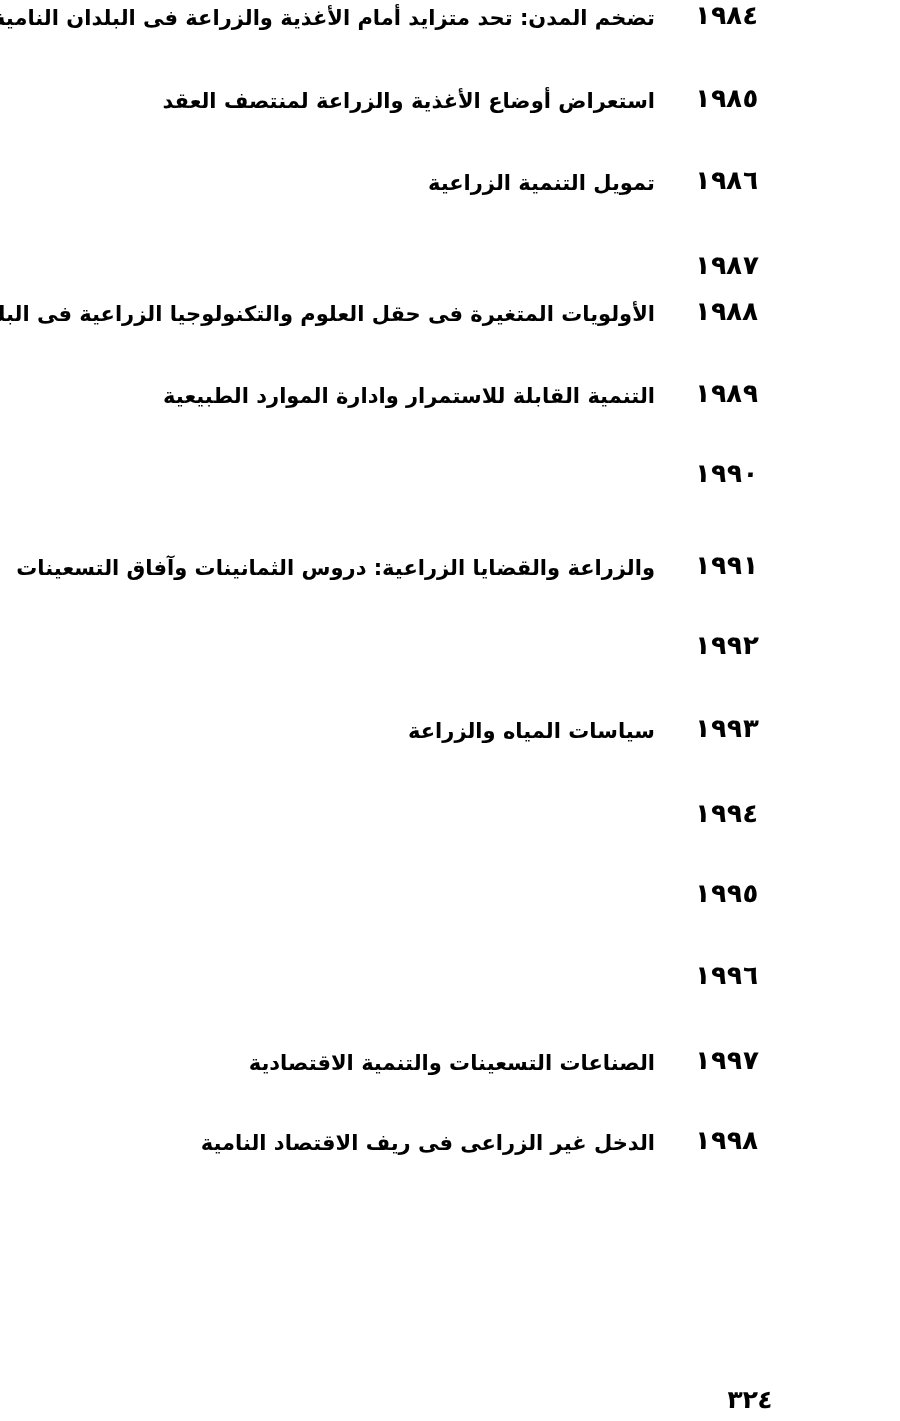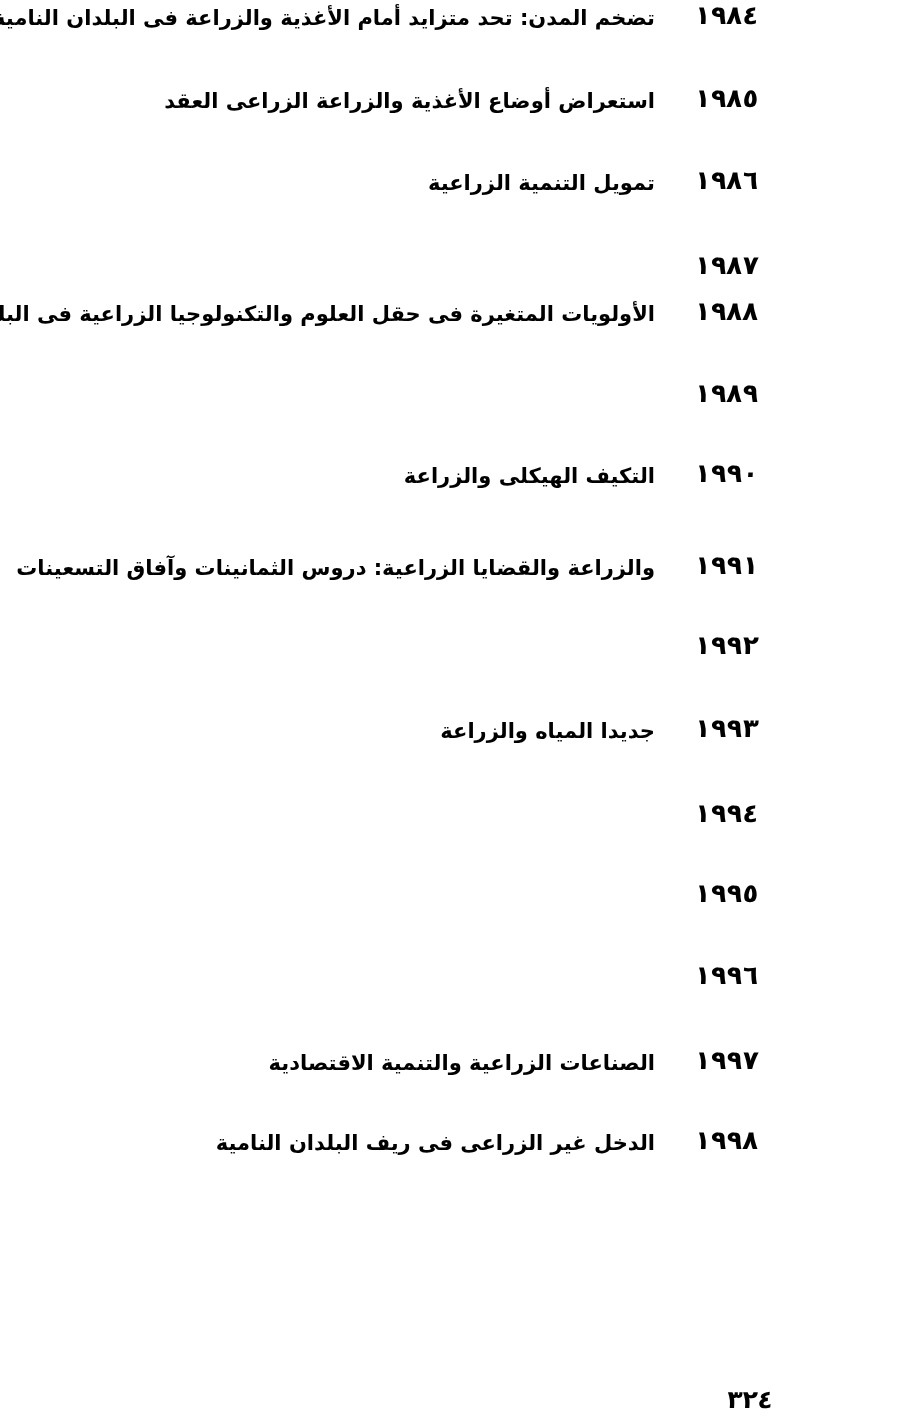--- a/index.html
+++ b/index.html
@@ -62,63 +62,63 @@
 <body>
 
 <div class="page">
   <div id="year-list">
       <div class="row" style="top: 0px;">
         <span class="year">١٩٨٤</span>
         <span class="title">تضخم المدن: تحد متزايد أمام الأغذية والزراعة فى البلدان النامية</span>
       </div>
       <div class="row" style="top: 83px;">
         <span class="year">١٩٨٥</span>
-        <span class="title">استعراض أوضاع الأغذية والزراعة الزراعى العقد</span>
+        <span class="title">استعراض أوضاع الأغذية والزراعة لمنتصف العقد</span>
       </div>
       <div class="row" style="top: 165px;">
         <span class="year">١٩٨٦</span>
         <span class="title">تمويل التنمية الزراعية</span>
       </div>
       <div class="row" style="top: 250px;">
         <span class="year">١٩٨٧</span>
       </div>
       <div class="row" style="top: 296px;">
         <span class="year">١٩٨٨</span>
         <span class="title">الأولويات المتغيرة فى حقل العلوم والتكنولوجيا الزراعية فى البلدان النامية</span>
       </div>
       <div class="row" style="top: 378px;">
         <span class="year">١٩٨٩</span>
+        <span class="title">التنمية القابلة للاستمرار وادارة الموارد الطبيعية</span>
       </div>
       <div class="row" style="top: 458px;">
         <span class="year">١٩٩٠</span>
-        <span class="title">التكيف الهيكلى والزراعة</span>
       </div>
       <div class="row" style="top: 550px;">
         <span class="year">١٩٩١</span>
         <span class="title">والزراعة والقضايا الزراعية: دروس الثمانينات وآفاق التسعينات</span>
       </div>
       <div class="row" style="top: 630px;">
         <span class="year">١٩٩٢</span>
       </div>
       <div class="row" style="top: 713px;">
         <span class="year">١٩٩٣</span>
-        <span class="title">جديدا المياه والزراعة</span>
+        <span class="title">سياسات المياه والزراعة</span>
       </div>
       <div class="row" style="top: 798px;">
         <span class="year">١٩٩٤</span>
       </div>
       <div class="row" style="top: 878px;">
         <span class="year">١٩٩٥</span>
       </div>
       <div class="row" style="top: 960px;">
         <span class="year">١٩٩٦</span>
       </div>
       <div class="row" style="top: 1045px;">
         <span class="year">١٩٩٧</span>
-        <span class="title">الصناعات الزراعية والتنمية الاقتصادية</span>
+        <span class="title">الصناعات التسعينات والتنمية الاقتصادية</span>
       </div>
       <div class="row" style="top: 1125px;">
         <span class="year">١٩٩٨</span>
-        <span class="title">الدخل غير الزراعى فى ريف البلدان النامية</span>
+        <span class="title">الدخل غير الزراعى فى ريف الاقتصاد النامية</span>
       </div>
     </div>
   <div class="pagenum">٣٢٤</div>
 </div>
 
 </body></html>

